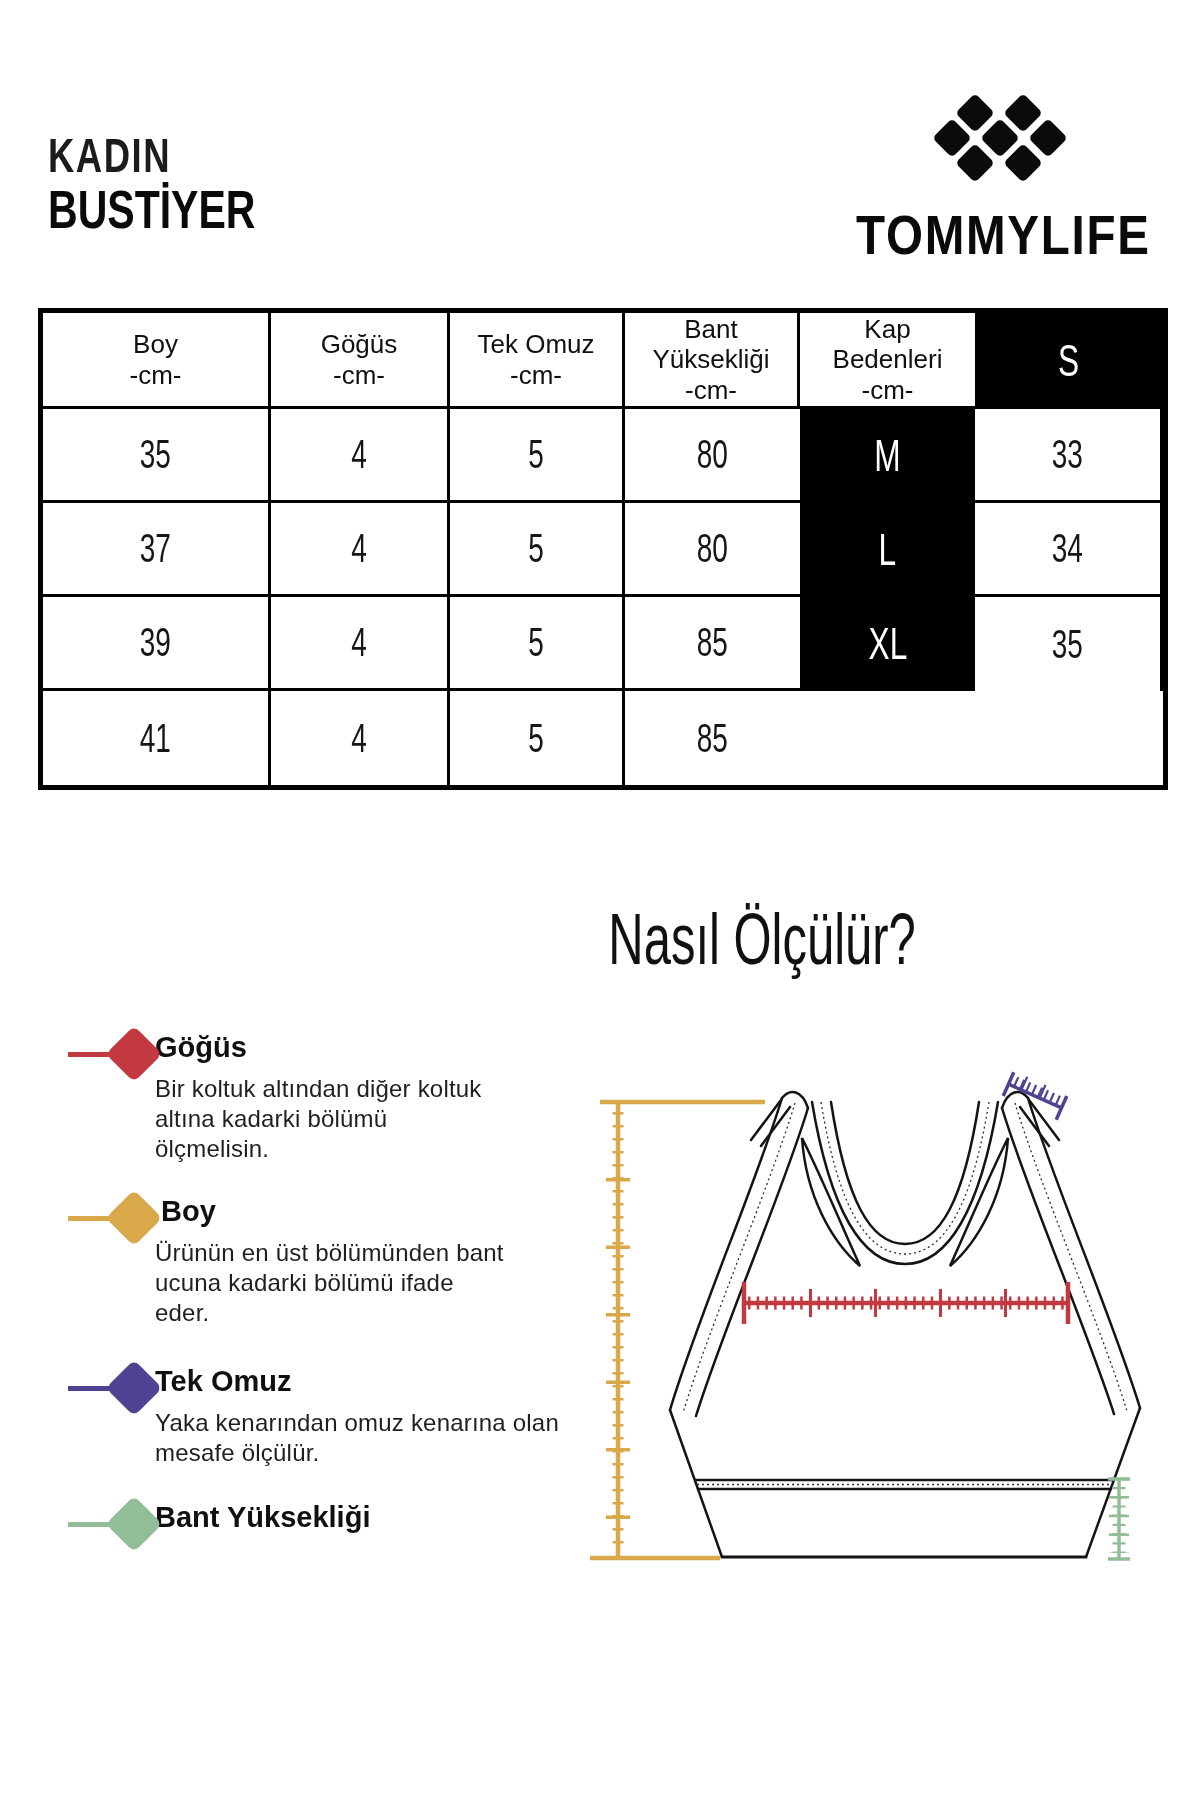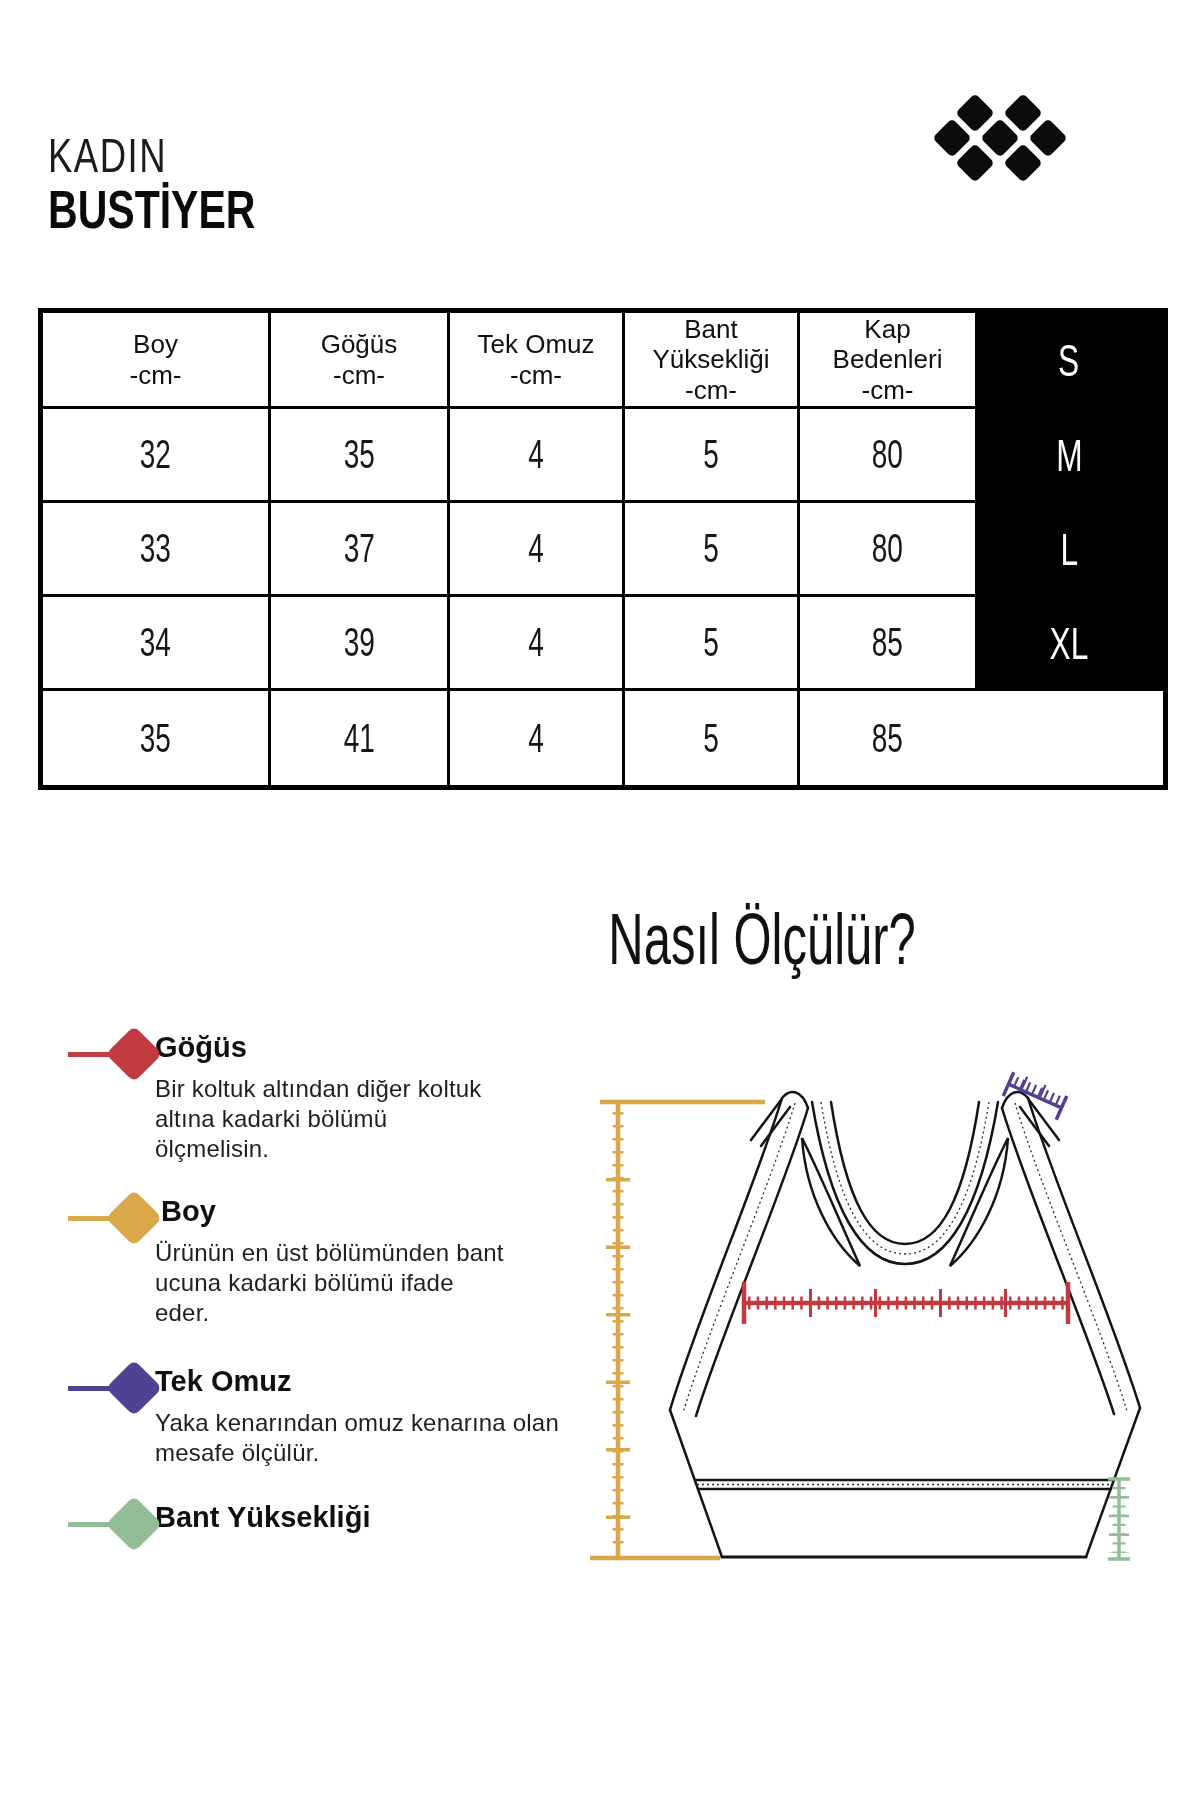--- a/index.html
+++ b/index.html
@@ -4,21 +4,21 @@
 <style>
   html,body{margin:0;padding:0;background:#fff;}
   .page{position:relative;width:1200px;height:1800px;background:#ffffff;
         font-family:"Liberation Sans",sans-serif;color:#141414;overflow:hidden;}
 
   
   .cond{display:inline-block;transform:scaleX(0.76);transform-origin:left top;white-space:nowrap;}
   .cond-c{display:inline-block;transform:scaleX(0.72);transform-origin:center top;white-space:nowrap;}
 
   
-  .kadin{position:absolute;left:48px;top:128px;font-size:48px;font-weight:400;
+  .kadin{position:absolute;left:48px;top:128px;font-size:48px;font-weight:700;
          letter-spacing:2px;color:#1c1c1c;}
   .bustiyer{position:absolute;left:48px;top:178px;font-size:54px;font-weight:700;
             letter-spacing:0;color:#0a0a0a;}
   .brand-block{position:absolute;left:830px;top:82px;width:340px;text-align:center;}
   .brand-name{font-size:56px;font-weight:700;letter-spacing:2px;color:#0a0a0a;margin-top:4px;}
 
   
   .size-table{position:absolute;left:38px;top:308px;border:5px solid #000;background:#fff;}
   .grid{display:grid;grid-template-columns:228px 179px 175px 175px 175px 188px;
         grid-template-rows:96px 94px 94px 94px 94px;}
@@ -78,20 +78,23 @@
       <g fill="#0b0b0b">
         <rect x="131" y="17" width="28" height="28" rx="5" transform="rotate(45 145 31)"></rect>
         <rect x="179" y="17" width="28" height="28" rx="5" transform="rotate(45 193 31)"></rect>
         <rect x="108" y="42" width="28" height="28" rx="5" transform="rotate(45 122 56)"></rect>
         <rect x="156" y="42" width="28" height="28" rx="5" transform="rotate(45 170 56)"></rect>
         <rect x="204" y="42" width="28" height="28" rx="5" transform="rotate(45 218 56)"></rect>
         <rect x="131" y="67" width="28" height="28" rx="5" transform="rotate(45 145 81)"></rect>
         <rect x="179" y="67" width="28" height="28" rx="5" transform="rotate(45 193 81)"></rect>
       </g>
     </svg>
+    <div class="brand-name">
+      <span class="cond-c" style="transform:scaleX(0.85)">TOMMYLIFE</span>
+    </div>
   </div>
 
   <div class="size-table">
     <div class="grid">
 
       <div class="cell">
         <div class="hlabel">Boy</div>
         <div class="hunit">-cm-</div>
       </div>
       <div class="cell">
@@ -106,23 +109,20 @@
         <div class="hlabel">Bant Yüksekliği</div>
         <div class="hunit">-cm-</div>
       </div>
       <div class="cell lastc">
         <div class="hlabel">Kap Bedenleri</div>
         <div class="hunit">-cm-</div>
       </div>
 
       <div class="cell dark">
           <span class="szl">S</span>
-        </div>
-      <div class="cell">
-          <span class="num">32</span>
         </div>
       <div class="cell">
           <span class="num">35</span>
         </div>
       <div class="cell">
           <span class="num">4</span>
         </div>
       <div class="cell">
           <span class="num">5</span>
         </div>

